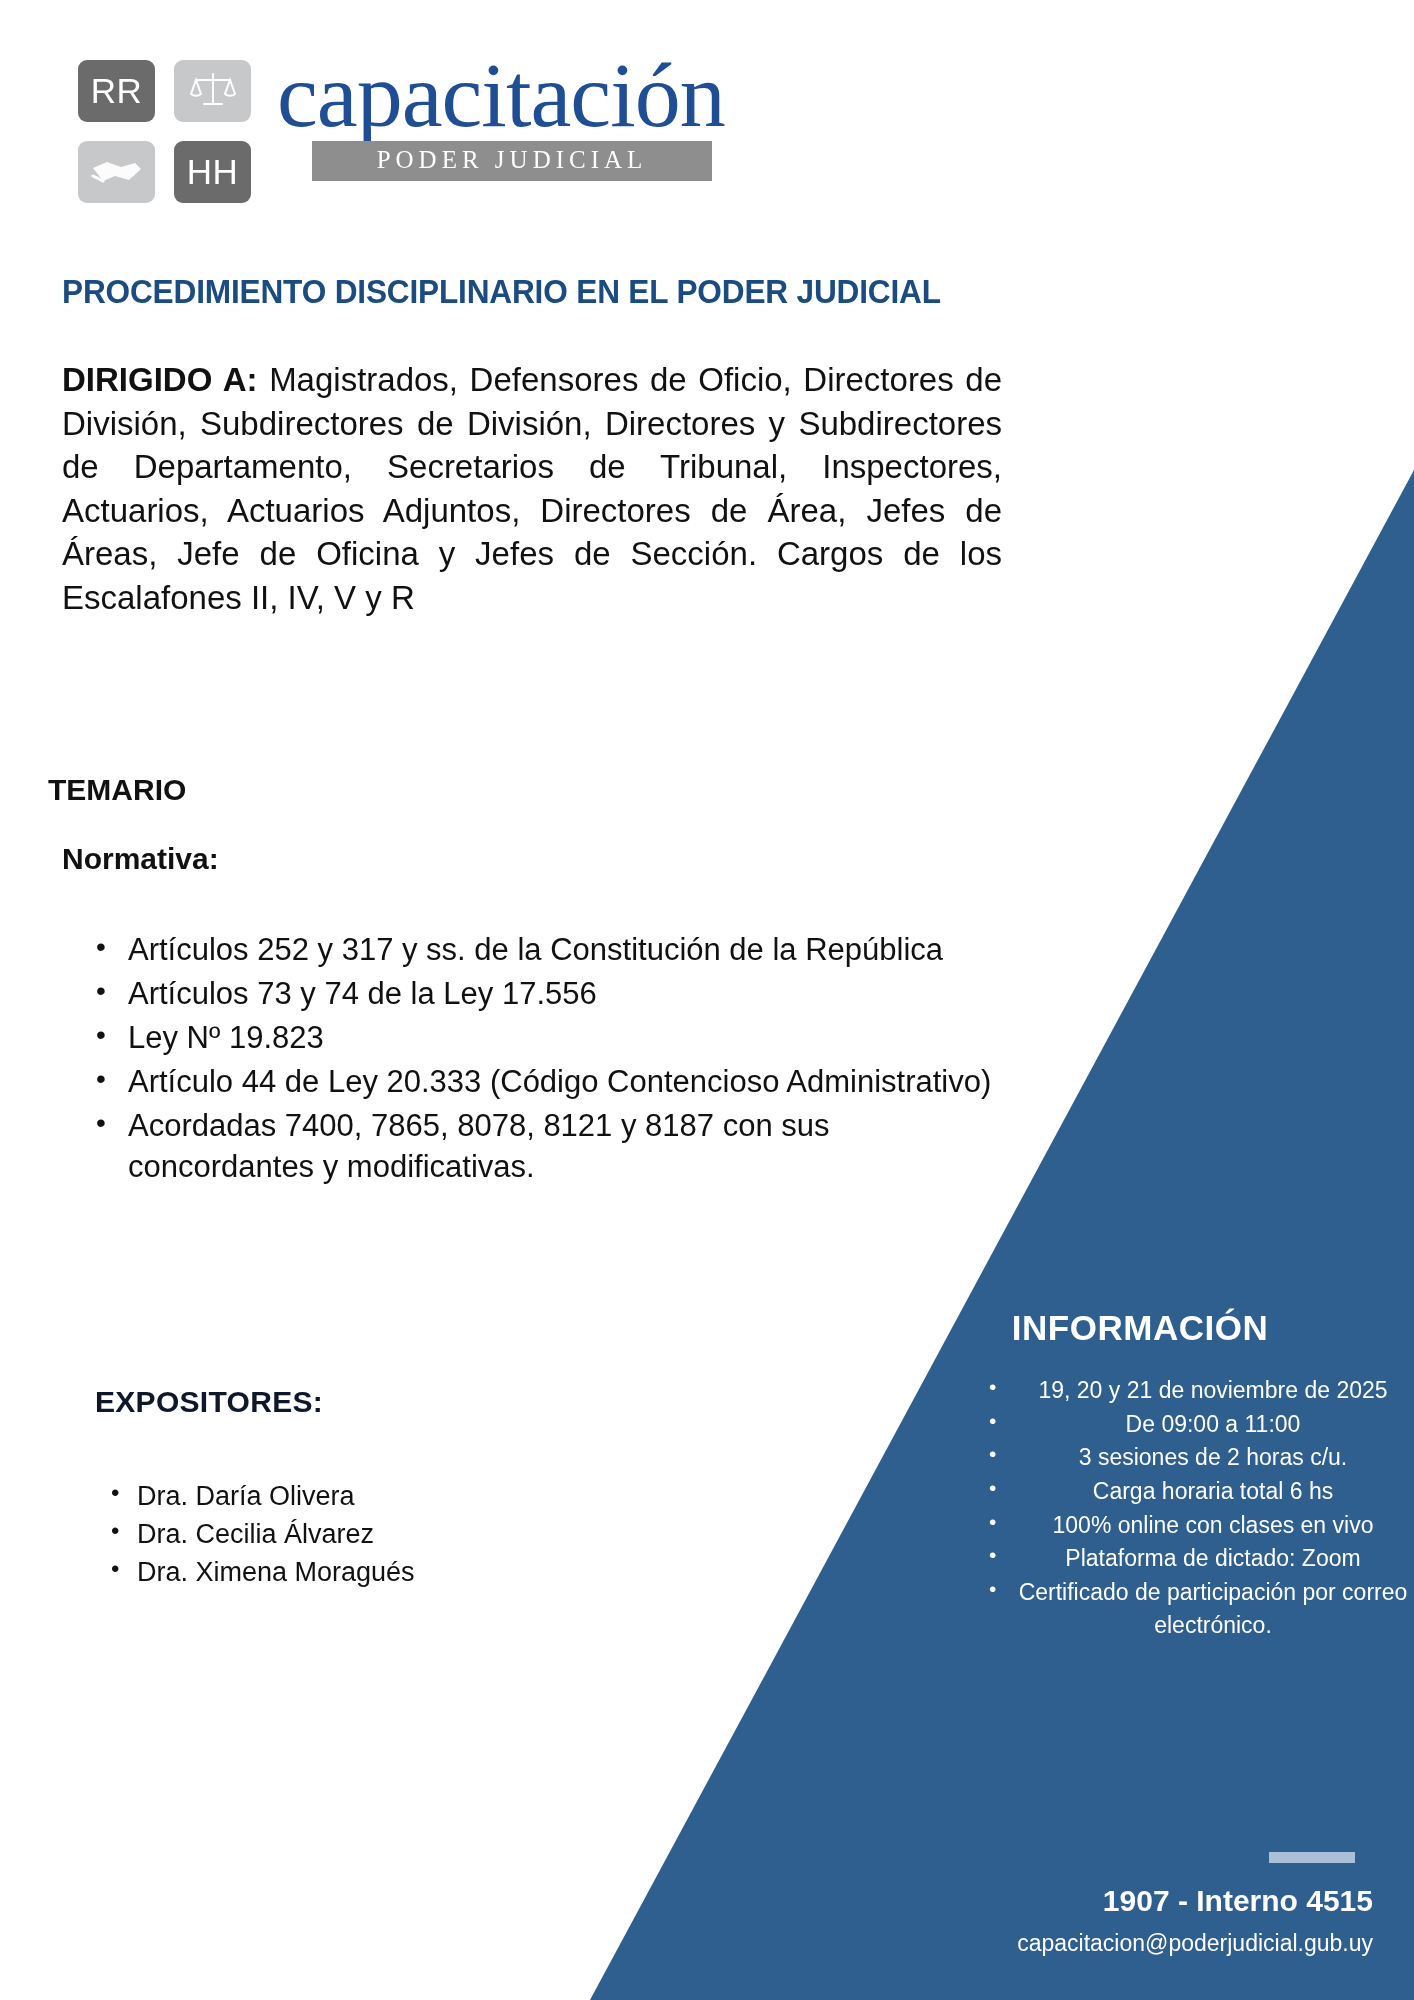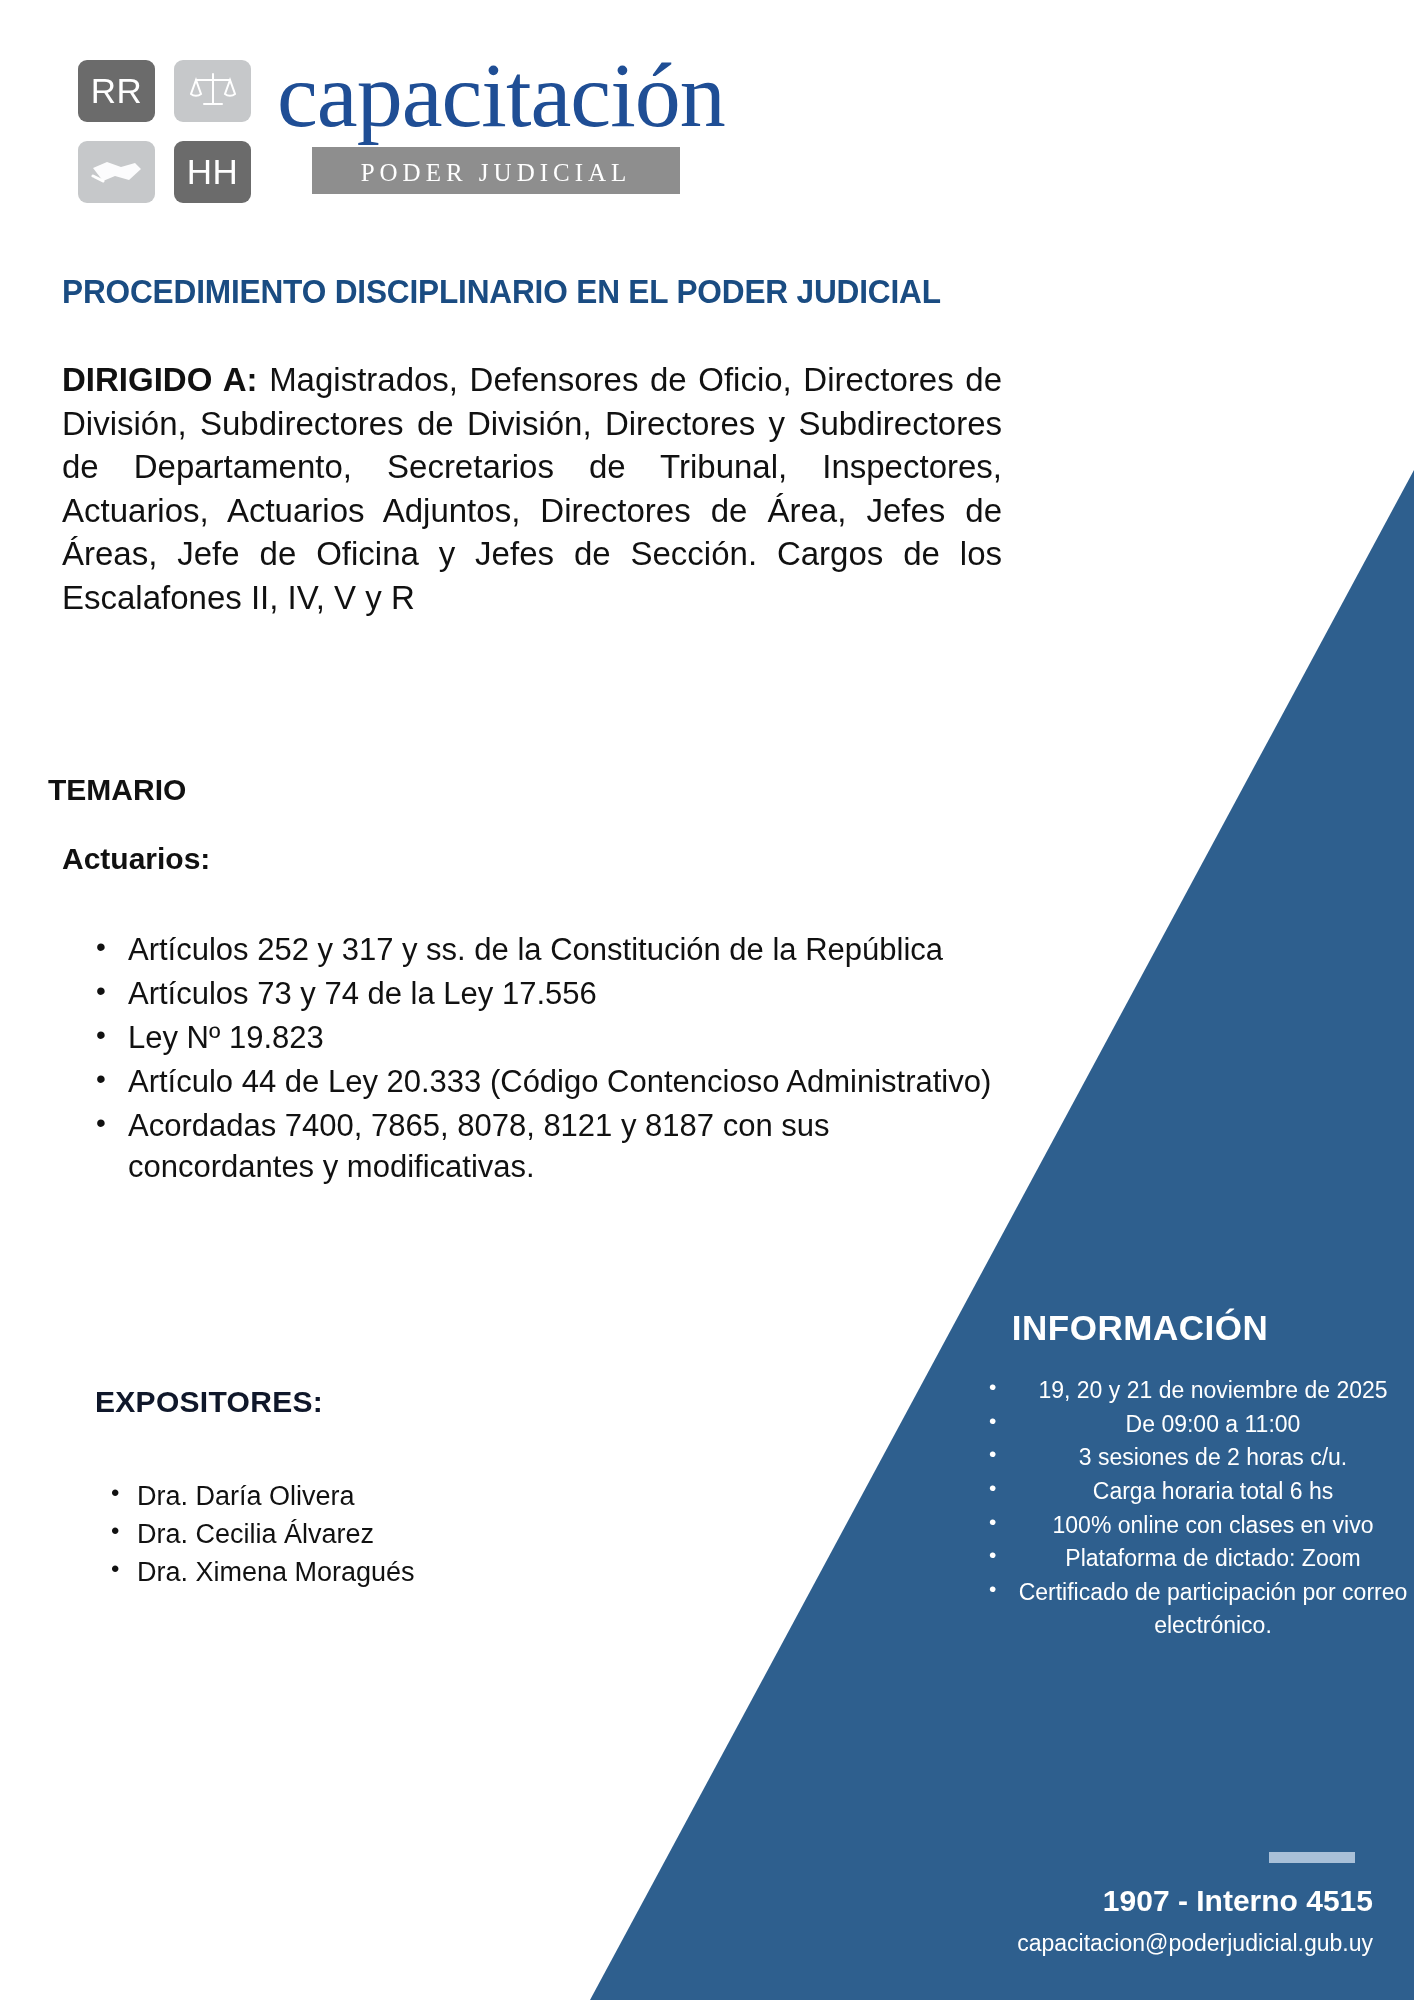--- a/index.html
+++ b/index.html
@@ -68,25 +68,25 @@
   .wordmark {
     font-family: "Liberation Serif", serif;
     font-size: 92px;
     line-height: 0.95;
     color: #1f4e95;
     letter-spacing: -1px;
     font-weight: 400;
   }
   .poder-bar {
     background: #8e8e8e;
-    width: 368px;
+    width: 400px;
     margin-left: 35px;
-    margin-top: 8px;
+    margin-top: 2px;
     text-align: center;
-    padding: 12px 0 7px 0;
+    padding: 5px 0 7px 0;
   }
   .poder-bar span {
     font-family: "Liberation Serif", serif;
     color: #ffffff;
     font-size: 25px;
     letter-spacing: 5px;
   }
 
   
   .headline {
@@ -317,21 +317,21 @@
   </div>
 
   <div class="headline">PROCEDIMIENTO DISCIPLINARIO EN EL PODER JUDICIAL</div>
 
   <div class="dirigido">
     <b>DIRIGIDO A:</b>
     <span>Magistrados, Defensores de Oficio, Directores de División, Subdirectores de División, Directores y Subdirectores de Departamento, Secretarios de Tribunal, Inspectores, Actuarios, Actuarios Adjuntos, Directores de Área, Jefes de Áreas, Jefe de Oficina y Jefes de Sección. Cargos de los Escalafones II, IV, V y R</span>
   </div>
 
   <div class="temario-title">TEMARIO</div>
-  <div class="normativa-title">Actuarios:</div>
+  <div class="normativa-title">Normativa:</div>
 
   <ul class="normativa-list">
     <li>Artículos 252 y 317 y ss. de la Constitución de la República</li>
     <li>Artículos 73 y 74 de la Ley 17.556</li>
     <li>Ley Nº 19.823</li>
     <li>Artículo 44 de Ley 20.333 (Código Contencioso Administrativo)</li>
     <li>Acordadas 7400, 7865, 8078, 8121 y 8187 con sus concordantes y modificativas.</li>
   </ul>
 
   <div class="expositores-title">EXPOSITORES:</div>

